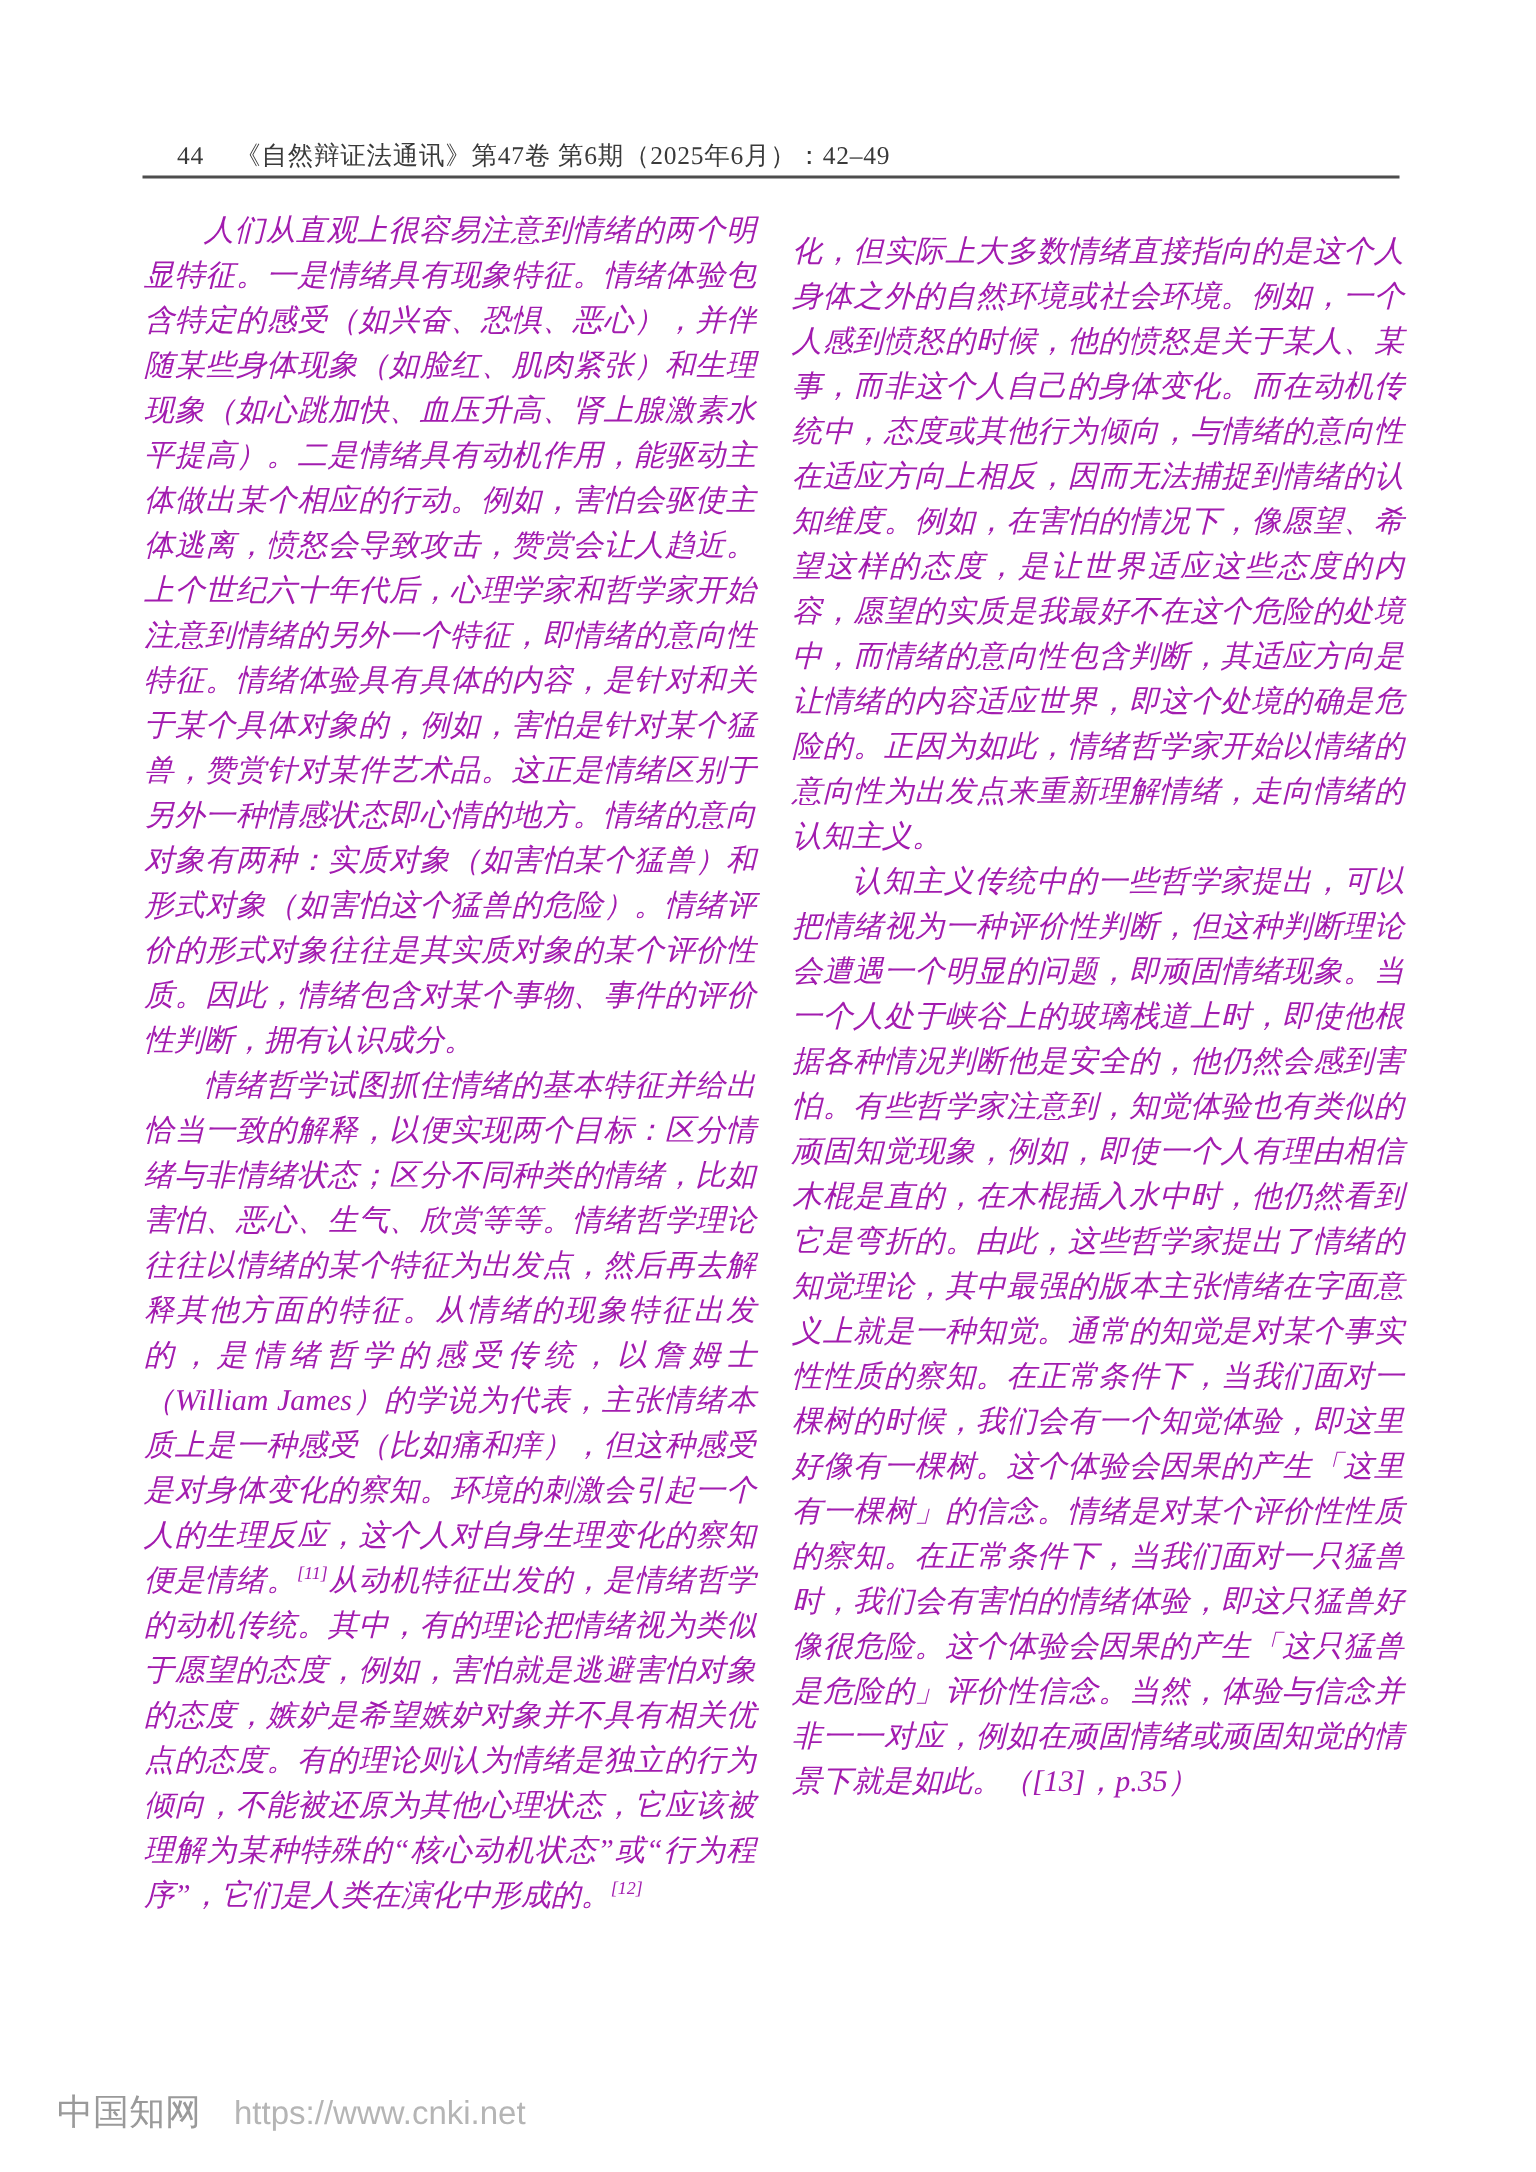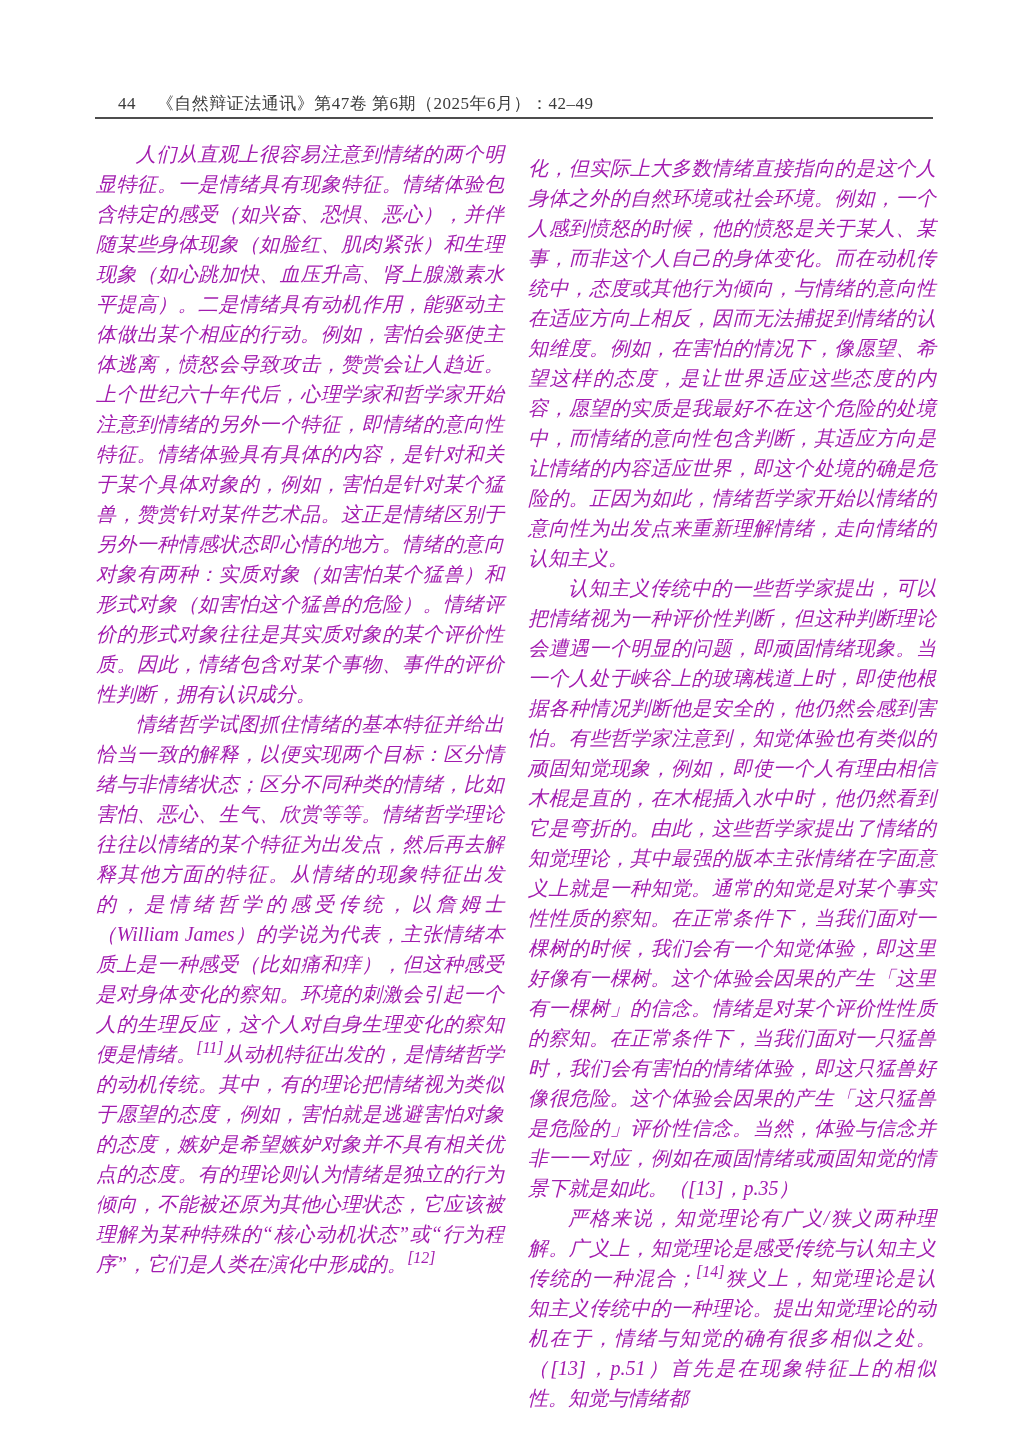--- a/index.html
+++ b/index.html
@@ -41,21 +41,21 @@
     font-style: italic;
   }
   .col-left  { left: 96px; }
   .col-right { left: 528px; }
   .col p.para {
     margin: 0;
     text-indent: 2em;
   }
   .col p.para.no-indent { text-indent: 0; margin-top: 14px; }
   .col sup {
-    font-size: 16px;
+    font-size: 12px;
     line-height: 0;
     vertical-align: super;
   }
   .page-footer {
     position: absolute;
     top: 1392px; left: 38px;
     display: flex;
     align-items: baseline;
     gap: 22px;
   }
@@ -84,17 +84,20 @@
   <div class="header-rule"></div>
 
   <div class="col col-left">
       <p class="para"><span>人们从直观上很容易注意到情绪的两个明显特征。一是情绪具有现象特征。情绪体验包含特定的感受（如兴奋、恐惧、恶心），并伴随某些身体现象（如脸红、肌肉紧张）和生理现象（如心跳加快、血压升高、肾上腺激素水平提高）。二是情绪具有动机作用，能驱动主体做出某个相应的行动。例如，害怕会驱使主体逃离，愤怒会导致攻击，赞赏会让人趋近。上个世纪六十年代后，心理学家和哲学家开始注意到情绪的另外一个特征，即情绪的意向性特征。情绪体验具有具体的内容，是针对和关于某个具体对象的，例如，害怕是针对某个猛兽，赞赏针对某件艺术品。这正是情绪区别于另外一种情感状态即心情的地方。情绪的意向对象有两种：实质对象（如害怕某个猛兽）和形式对象（如害怕这个猛兽的危险）。情绪评价的形式对象往往是其实质对象的某个评价性质。因此，情绪包含对某个事物、事件的评价性判断，拥有认识成分。</span></p>
       <p class="para"><span>情绪哲学试图抓住情绪的基本特征并给出恰当一致的解释，以便实现两个目标：区分情绪与非情绪状态；区分不同种类的情绪，比如害怕、恶心、生气、欣赏等等。情绪哲学理论往往以情绪的某个特征为出发点，然后再去解释其他方面的特征。从情绪的现象特征出发的，是情绪哲学的感受传统，以詹姆士（William James）的学说为代表，主张情绪本质上是一种感受（比如痛和痒），但这种感受是对身体变化的察知。环境的刺激会引起一个人的生理反应，这个人对自身生理变化的察知便是情绪。</span><sup>[11]</sup><span>从动机特征出发的，是情绪哲学的动机传统。其中，有的理论把情绪视为类似于愿望的态度，例如，害怕就是逃避害怕对象的态度，嫉妒是希望嫉妒对象并不具有相关优点的态度。有的理论则认为情绪是独立的行为倾向，不能被还原为其他心理状态，它应该被理解为某种特殊的“核心动机状态”或“行为程序”，它们是人类在演化中形成的。</span><sup>[12]</sup></p>
     </div>
 
   <div class="col col-right">
       <p class="para no-indent"><span>化，但实际上大多数情绪直接指向的是这个人身体之外的自然环境或社会环境。例如，一个人感到愤怒的时候，他的愤怒是关于某人、某事，而非这个人自己的身体变化。而在动机传统中，态度或其他行为倾向，与情绪的意向性在适应方向上相反，因而无法捕捉到情绪的认知维度。例如，在害怕的情况下，像愿望、希望这样的态度，是让世界适应这些态度的内容，愿望的实质是我最好不在这个危险的处境中，而情绪的意向性包含判断，其适应方向是让情绪的内容适应世界，即这个处境的确是危险的。正因为如此，情绪哲学家开始以情绪的意向性为出发点来重新理解情绪，走向情绪的认知主义。</span></p>
       <p class="para"><span>认知主义传统中的一些哲学家提出，可以把情绪视为一种评价性判断，但这种判断理论会遭遇一个明显的问题，即顽固情绪现象。当一个人处于峡谷上的玻璃栈道上时，即使他根据各种情况判断他是安全的，他仍然会感到害怕。有些哲学家注意到，知觉体验也有类似的顽固知觉现象，例如，即使一个人有理由相信木棍是直的，在木棍插入水中时，他仍然看到它是弯折的。由此，这些哲学家提出了情绪的知觉理论，其中最强的版本主张情绪在字面意义上就是一种知觉。通常的知觉是对某个事实性性质的察知。在正常条件下，当我们面对一棵树的时候，我们会有一个知觉体验，即这里好像有一棵树。这个体验会因果的产生「这里有一棵树」的信念。情绪是对某个评价性性质的察知。在正常条件下，当我们面对一只猛兽时，我们会有害怕的情绪体验，即这只猛兽好像很危险。这个体验会因果的产生「这只猛兽是危险的」评价性信念。当然，体验与信念并非一一对应，例如在顽固情绪或顽固知觉的情景下就是如此。（[13]，p.35）</span></p>
-      <p class="para"><span>严格来说，知觉理论有广义/狭义两种理解。广义上，知觉理论是感受传统与认知主义传统的一种混合；</span><sup>[14]</sup><span>狭义上，知觉理论是认知主义传统中的一种理论。提出知觉理论的动机在于，情绪与知觉的确有很多相似之处。（[13]，p.51）首先是在现象特征上的相似性。知觉与情绪都</span></p>
     </div>
 
+  <footer class="page-footer">
+    <span class="cnki-brand">中国知网</span>
+    <span class="cnki-url">https://www.cnki.net</span>
+  </footer>
 
 </div>
 
 </body></html>

